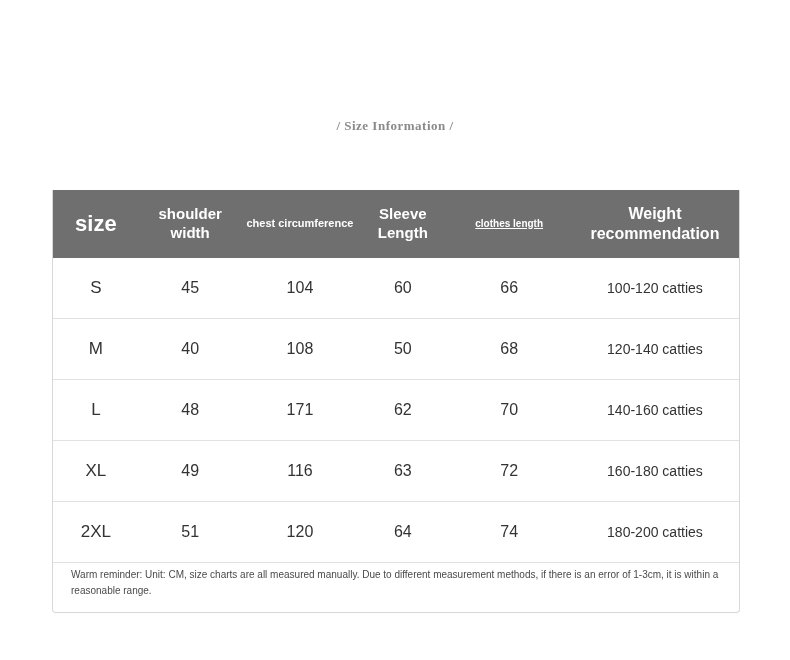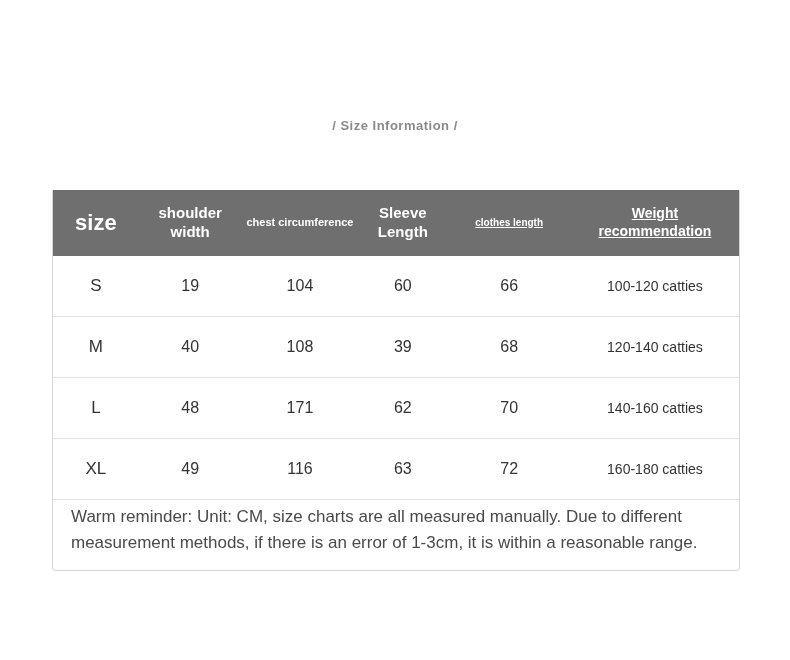--- a/index.html
+++ b/index.html
@@ -24,20 +24,21 @@
   .size-title {
     position: absolute;
     top: 118px;
     left: 0;
     width: 790px;
     text-align: center;
     font-size: 13px;
     font-weight: bold;
     color: #8a8a8a;
     letter-spacing: 0.5px;
+    font-family: Liberation Serif, serif;
   }
 
   .table-wrap {
     position: absolute;
     top: 190px;
     left: 52px;
     width: 688px;
     border: 1px solid #d8d8d8;
     border-top: none;
     border-radius: 0 0 4px 4px;
@@ -58,21 +59,21 @@
     font-weight: bold;
     padding: 14px 4px;
     height: 58px;
     box-sizing: border-box;
     vertical-align: middle;
     text-align: center;
     line-height: 1.25;
   }
   table.size-table thead th.head-size { font-size: 22px; margin-left: 16px; }
   table.size-table thead th.head-chest { font-size: 11px; }
-  table.size-table thead th.head-weight { font-size: 14px; text-decoration: underline; }
+  table.size-table thead th.head-weight { font-size: 16px; }
   table.size-table thead th.head-clothes { font-size: 10px; text-decoration: underline; }
 
   table.size-table tbody td {
     border-bottom: 1px solid #e2e2e2;
     font-size: 16px;
     color: #333;
     text-align: center;
     height: 52px;
     vertical-align: middle;
     padding: 4px 2px;
@@ -88,21 +89,21 @@
   }
 
   .col-size { width: 12.5%; }
   .col-shoulder { width: 15%; }
   .col-chest { width: 17%; }
   .col-sleeve { width: 13%; }
   .col-clothes { width: 18%; }
   .col-weight { width: 24.5%; }
 
   .note {
-    font-size: 17px;
+    font-size: 10px;
     color: #4a4a4a;
     line-height: 1.55;
     padding: 4px 16px 14px 18px;
   }
 </style>
 </head>
 <body>
 
 <div class="page">
 
@@ -124,49 +125,57 @@
           <th>shoulder width</th>
           <th class="head-chest">chest circumference</th>
           <th>Sleeve Length</th>
           <th class="head-clothes">clothes length</th>
           <th class="head-weight">Weight recommendation</th>
         </tr>
       </thead>
       <tbody>
         <tr>
           <td class="cell-size">S</td>
-          <td>19</td>
+          <td>45</td>
           <td>104</td>
           <td>60</td>
           <td>66</td>
           <td class="cell-weight">100-120 catties</td>
         </tr>
         <tr>
           <td class="cell-size">M</td>
           <td>40</td>
           <td>108</td>
-          <td>39</td>
+          <td>50</td>
           <td>68</td>
           <td class="cell-weight">120-140 catties</td>
         </tr>
         <tr>
           <td class="cell-size">L</td>
           <td>48</td>
           <td>171</td>
           <td>62</td>
           <td>70</td>
           <td class="cell-weight">140-160 catties</td>
         </tr>
         <tr>
           <td class="cell-size">XL</td>
           <td>49</td>
           <td>116</td>
           <td>63</td>
           <td>72</td>
           <td class="cell-weight">160-180 catties</td>
         </tr>
+        <tr>
+          <td class="cell-size">2XL</td>
+          <td>51</td>
+          <td>120</td>
+          <td>64</td>
+          <td>74</td>
+          <td class="cell-weight">180-200 catties</td>
+        </tr>
       </tbody>
     </table>
 
     <div class="note">Warm reminder: Unit: CM, size charts are all measured manually. Due to different measurement methods, if there is an error of 1-3cm, it is within a reasonable range.</div>
   </div>
 
 </div>
 
 </body></html>

